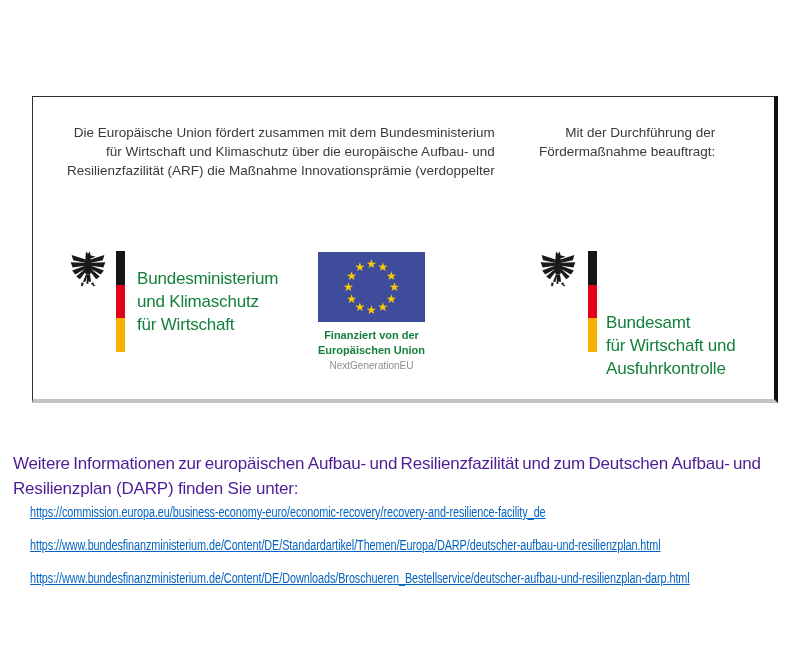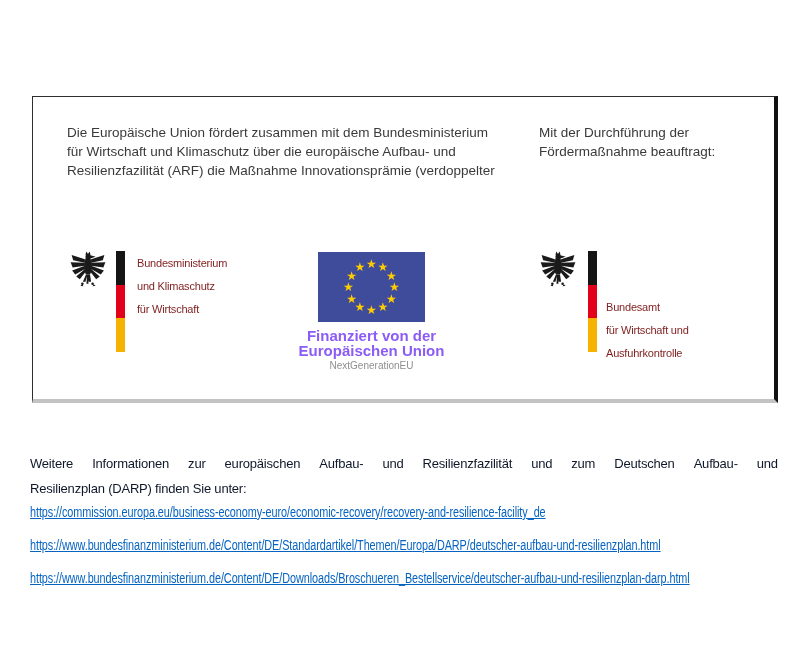--- a/index.html
+++ b/index.html
@@ -8,59 +8,59 @@
     font-family:"Liberation Sans",sans-serif;overflow:hidden;
   }
   
   .funding-box{
     position:absolute;left:32px;top:96px;width:746px;height:307px;
     box-sizing:border-box;background:#fff;
     border-top:1px solid #2e2e2e;border-left:1px solid #2e2e2e;
     border-right:4px solid #101010;border-bottom:4px solid #c3c3c3;
   }
   .box-para{position:absolute;font-size:13.5px;line-height:19px;color:#3a3a3a;}
-  .box-para div{white-space:nowrap;}
+  .box-para div{white-space:nowrap;text-align:right;}
   .box-para-left{left:34px;top:26px;}
   .box-para-right{left:506px;top:26px;}
 
   
   .logo{position:absolute;}
   .logo-bmwk{left:37px;top:152px;width:270px;height:110px;}
   .logo-bafa{left:507px;top:152px;width:240px;height:110px;}
   .eagle{position:absolute;left:0;top:1px;}
   .stripe{position:absolute;top:2px;width:9px;height:101px;display:flex;flex-direction:column;}
   .stripe-bmwk{left:46px;}
   .stripe-bafa{left:48px;}
   .stripe .black{flex:1;background:#151515;}
   .stripe .red{flex:1;background:#e2001a;}
   .stripe .gold{flex:1;background:#f5b200;}
-  .logo-name{position:absolute;top:3px;font-size:11px;line-height:23px;color:#7f1d1d;letter-spacing:-0.2px;}
+  .logo-name{position:absolute;top:18px;font-size:17px;line-height:23px;color:#15803d;letter-spacing:-0.2px;}
   .logo-name div{white-space:nowrap;}
   .name-bmwk{left:67px;}
   .name-bafa{left:66px;margin-top:44px;}
 
   
   .eu-flag{
     position:absolute;left:285px;top:155px;width:107px;height:70px;
     background:#3f4c9c;overflow:hidden;
   }
   .eu-star{position:absolute;color:#ffcc00;font-size:12px;line-height:12px;width:12px;text-align:center;}
   .eu-caption{
     position:absolute;left:255px;top:231px;width:167px;text-align:center;
-    font-size:15px;font-weight:bold;line-height:15px;color:#8b5cf6;
+    font-size:11px;font-weight:bold;line-height:15px;color:#15803d;
   }
   .eu-subcaption{
     position:absolute;left:255px;top:263px;width:167px;text-align:center;
     font-size:10px;color:#8f8f8f;
   }
 
   
   .info-para{
-    position:absolute;left:30px;top:451px;width:748px;
-    font-size:13px;line-height:25px;color:#0f172a;letter-spacing:-0.2px;
+    position:absolute;left:13px;top:451px;width:748px;
+    font-size:17px;line-height:25px;color:#4c1d95;letter-spacing:-0.2px;
   }
   .info-para .justified{text-align:justify;text-align-last:justify;white-space:nowrap;
     display:flex;justify-content:space-between;}
   .info-para .justified span{flex:none;}
   .link-row{position:absolute;left:30px;height:20px;white-space:nowrap;text-align:right;}
   .link-row a{
     display:inline-block;transform:scaleX(0.70);transform-origin:0 50%;
     font-size:15.5px;letter-spacing:-0.1px;color:#0563c1;text-decoration:underline;
     white-space:nowrap;cursor:pointer;
   }

